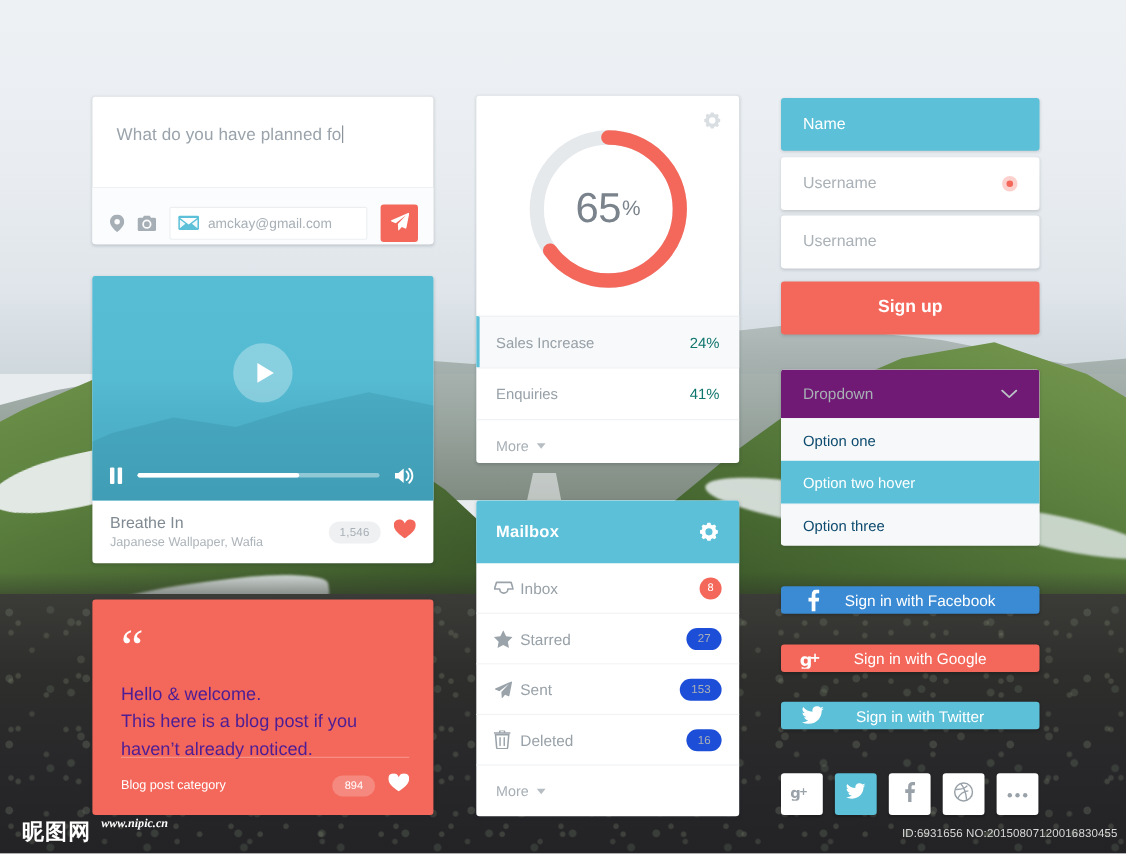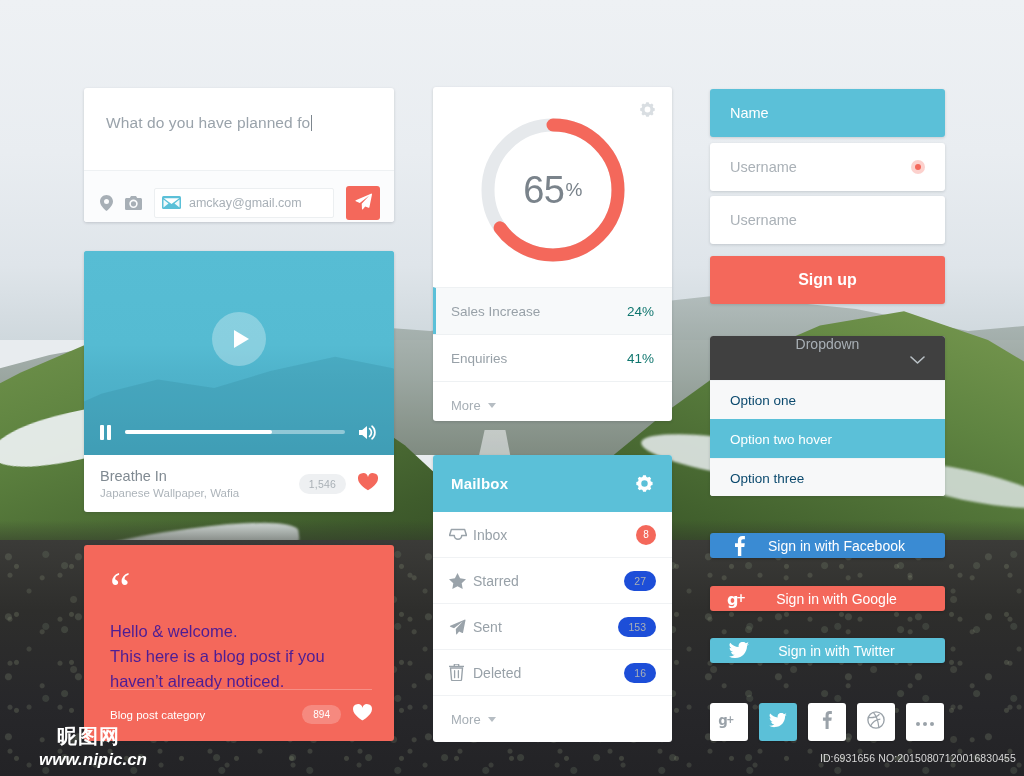--- a/index.html
+++ b/index.html
@@ -239,21 +239,21 @@
     position: absolute; left: 710px; top: 256px; width: 235px; height: 48px;
     background: #f4685b; color: #fff; border: 0; border-radius: 3px; cursor: pointer;
     font-size: 16px; font-weight: bold; font-family: "Liberation Sans", sans-serif;
     box-shadow: 0 1px 3px rgba(25,35,45,.16);
   }
 
   
   #dropdown { left: 710px; top: 336px; width: 235px; height: 160px; overflow: hidden; }
   .dd-head {
     height: 44px; display: flex; align-items: center; padding: 0 20px;
-    font-size: 14px; color: #a8afb5; cursor: pointer; background: #404040; flex-direction: column;
+    font-size: 14px; color: #a8afb5; cursor: pointer; background: #701a75;
   }
   .dd-head .chev { margin-left: auto; }
   .dd-item {
     height: 39px; display: flex; align-items: center; padding: 0 20px;
     font-size: 13.5px; color: #0c4a6e; background: #f7f8f9;
     border-top: 1px solid #f0f2f4; cursor: pointer;
   }
   .dd-item.hover { background: #5bc0d8; color: #fff; border-top-color: #5bc0d8; }
 
   
@@ -271,28 +271,28 @@
 
   .soc-square {
     position: absolute; width: 38px; height: 38px; top: 703px; border-radius: 3px;
     background: #fff; display: flex; align-items: center; justify-content: center;
     cursor: pointer; color: #9aa2a9; box-shadow: 0 1px 2px rgba(0,0,0,.2);
   }
   #sq1 { left: 710px; } #sq2 { left: 759px; background: #5bc0d8; color: #fff; }
   #sq3 { left: 808px; } #sq4 { left: 857px; } #sq5 { left: 906px; }
 
   
-  #watermark { position: absolute; left: 30px; bottom: 6px; display: flex; align-items: center; flex-direction: column; }
+  #watermark { position: absolute; left: 20px; bottom: 6px; display: flex; align-items: flex-start; }
   .wm-cn {
     font-family: "DejaVu Sans", sans-serif; font-size: 20px; font-weight: bold;
     color: #fff; letter-spacing: 1px;
   }
   .wm-url {
-    font-family: Liberation Sans, sans-serif; font-style: italic; font-weight: bold;
-    font-size: 17px; color: #fff; margin-left: 9px;
+    font-family: Liberation Serif, serif; font-style: italic; font-weight: bold;
+    font-size: 11px; color: #fff; margin-left: 9px;
   }
   #idline {
     position: absolute; right: 8px; bottom: 12px; font-size: 10.5px;
     color: #d8d8d8; font-family: "Liberation Sans", sans-serif; letter-spacing: .1px;
   }
 </style>
 </head>
 <body>
 
 <div id="bg">

